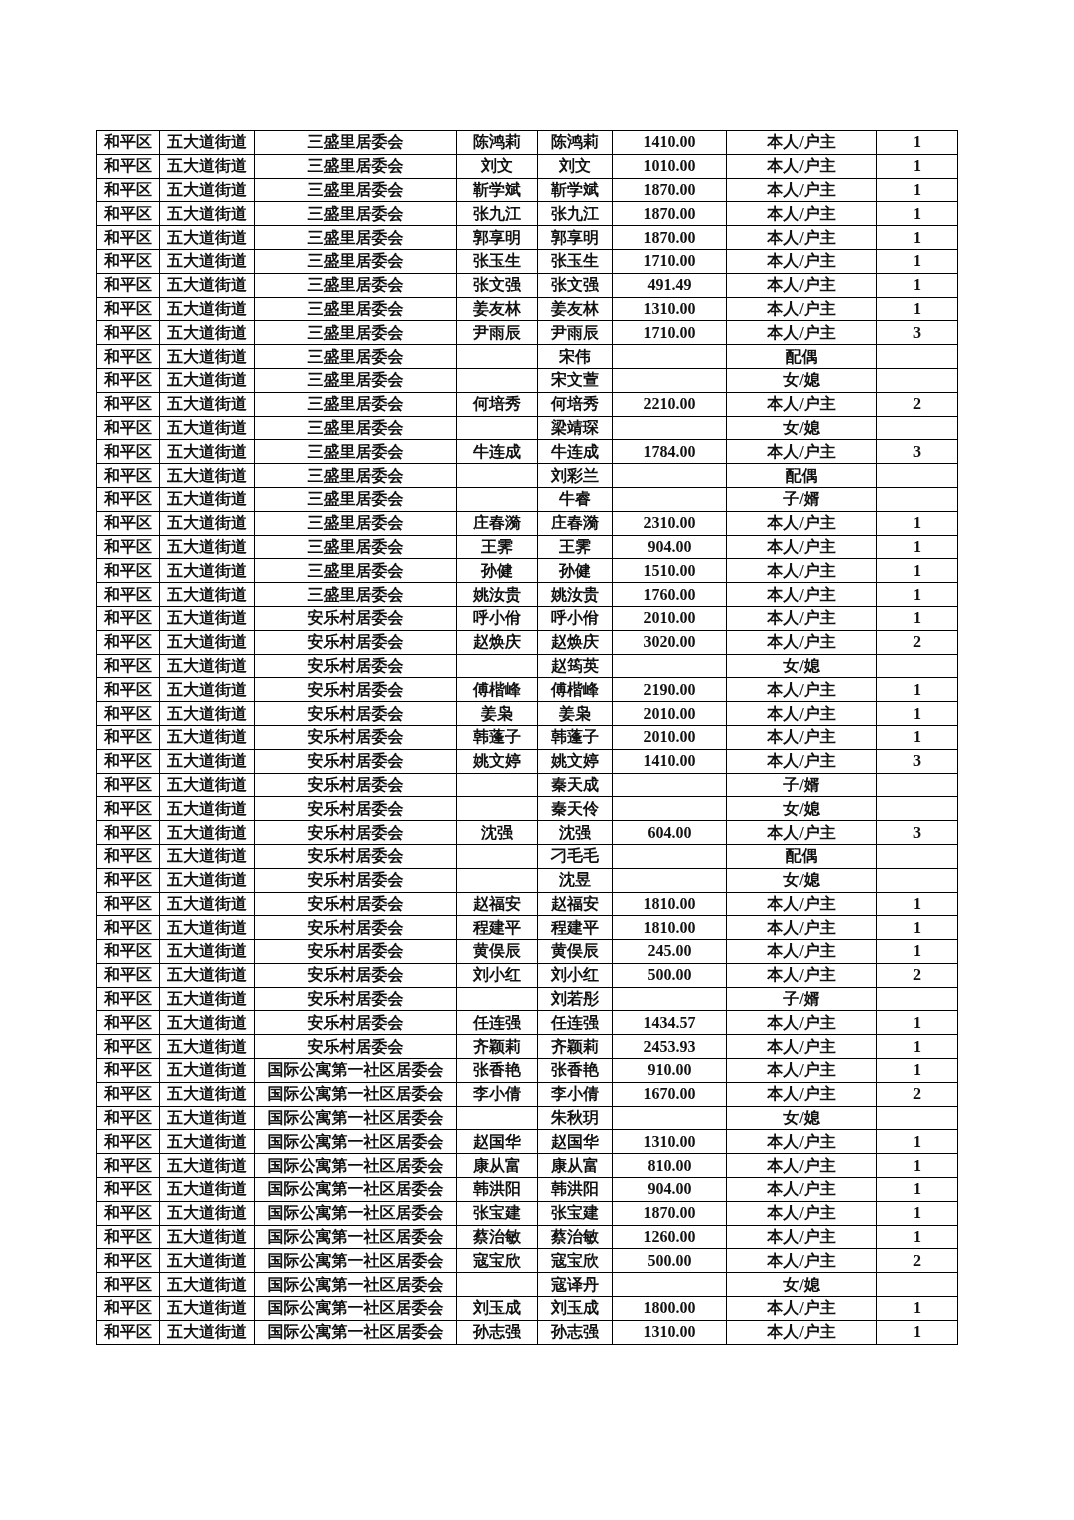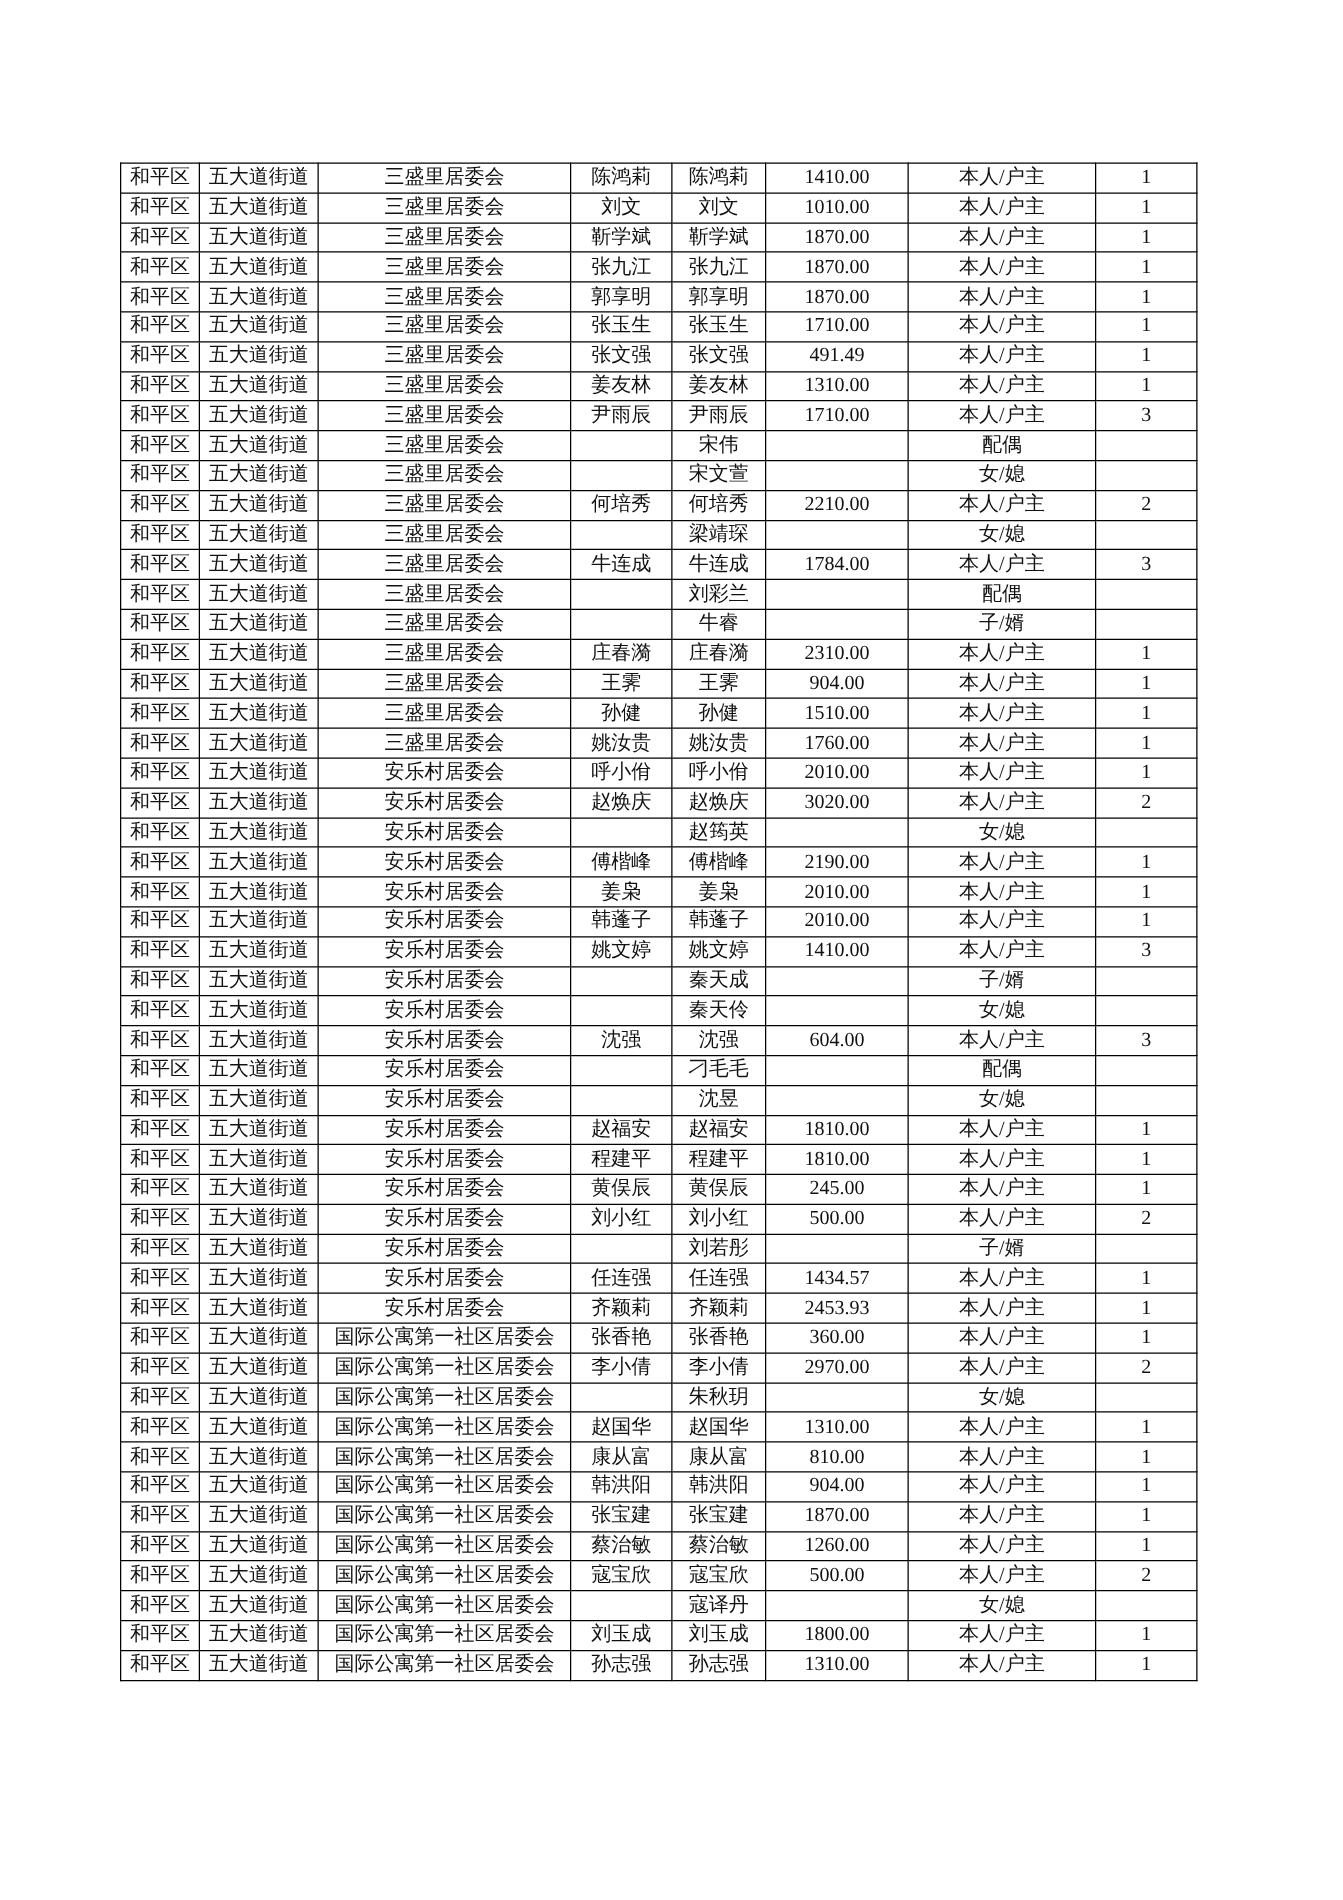--- a/index.html
+++ b/index.html
@@ -15,20 +15,21 @@
     inset: 0;
     background: #ffffff;
   }
   table.sheet {
     position: absolute;
     left: 96px;
     top: 130px;
     width: 861px;
     border-collapse: collapse;
     table-layout: fixed;
+    font-weight: bold;
   }
   table.sheet td {
     border: 1.6px solid #000000;
     height: 22.8px;
     padding: 0 2px;
     font-size: 16px;
     line-height: 22px;
     color: #111111;
     text-align: center;
     vertical-align: middle;
@@ -441,31 +442,31 @@
           <td>2453.93</td>
           <td>本人/户主</td>
           <td>1</td>
         </tr>
         <tr>
           <td>和平区</td>
           <td>五大道街道</td>
           <td>国际公寓第一社区居委会</td>
           <td>张香艳</td>
           <td>张香艳</td>
-          <td>360.00</td>
+          <td>910.00</td>
           <td>本人/户主</td>
           <td>1</td>
         </tr>
         <tr>
           <td>和平区</td>
           <td>五大道街道</td>
           <td>国际公寓第一社区居委会</td>
           <td>李小倩</td>
           <td>李小倩</td>
-          <td>2970.00</td>
+          <td>1670.00</td>
           <td>本人/户主</td>
           <td>2</td>
         </tr>
         <tr>
           <td>和平区</td>
           <td>五大道街道</td>
           <td>国际公寓第一社区居委会</td>
           <td></td>
           <td>朱秋玥</td>
           <td></td>

